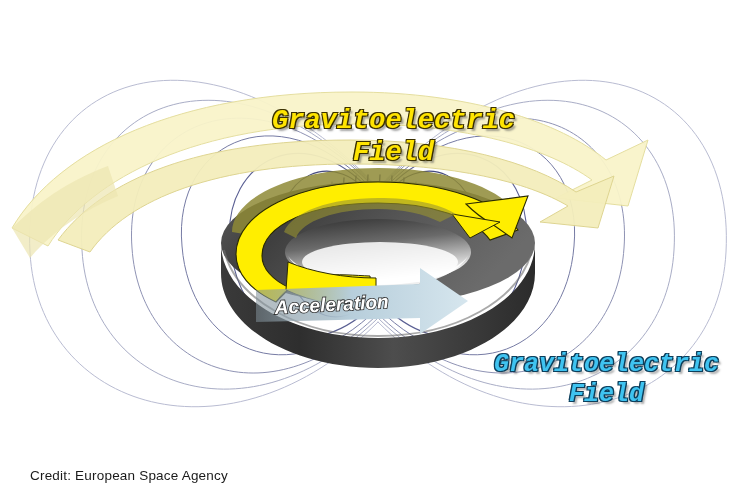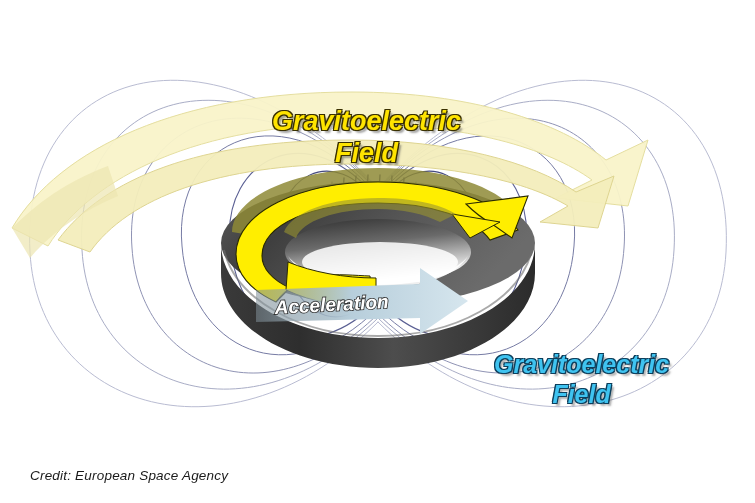--- a/index.html
+++ b/index.html
@@ -23,28 +23,27 @@
     top: 0;
     width: 755px;
     height: 503px;
   }
   .credit {
     position: absolute;
     left: 30px;
     top: 468px;
     font-family: "Liberation Sans", sans-serif;
     font-size: 13.5px;
-    font-style: italic;
     color: #1a1a1a;
     letter-spacing: 0.2px;
     white-space: nowrap;
   }
   .label {
     position: absolute;
-    font-family: Liberation Sans, sans-serif;
+    font-family: Liberation Mono, monospace;
     font-weight: bold;
     font-style: italic;
     white-space: nowrap;
     line-height: 1.18;
   }
   .label-ge {
     left: 272px;
     top: 106px;
     font-size: 27px;
     color: #FFE400;

